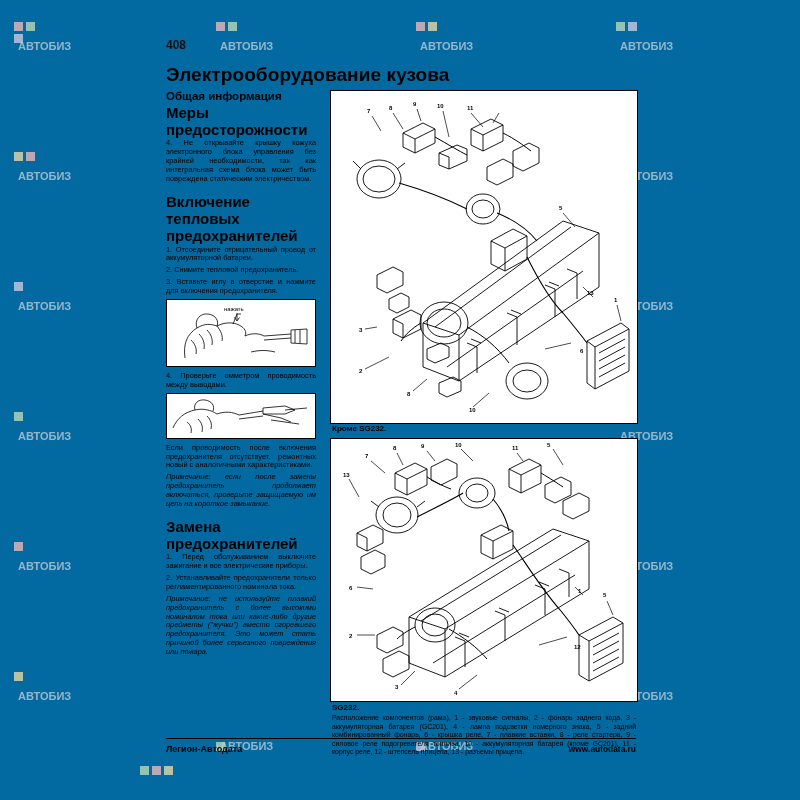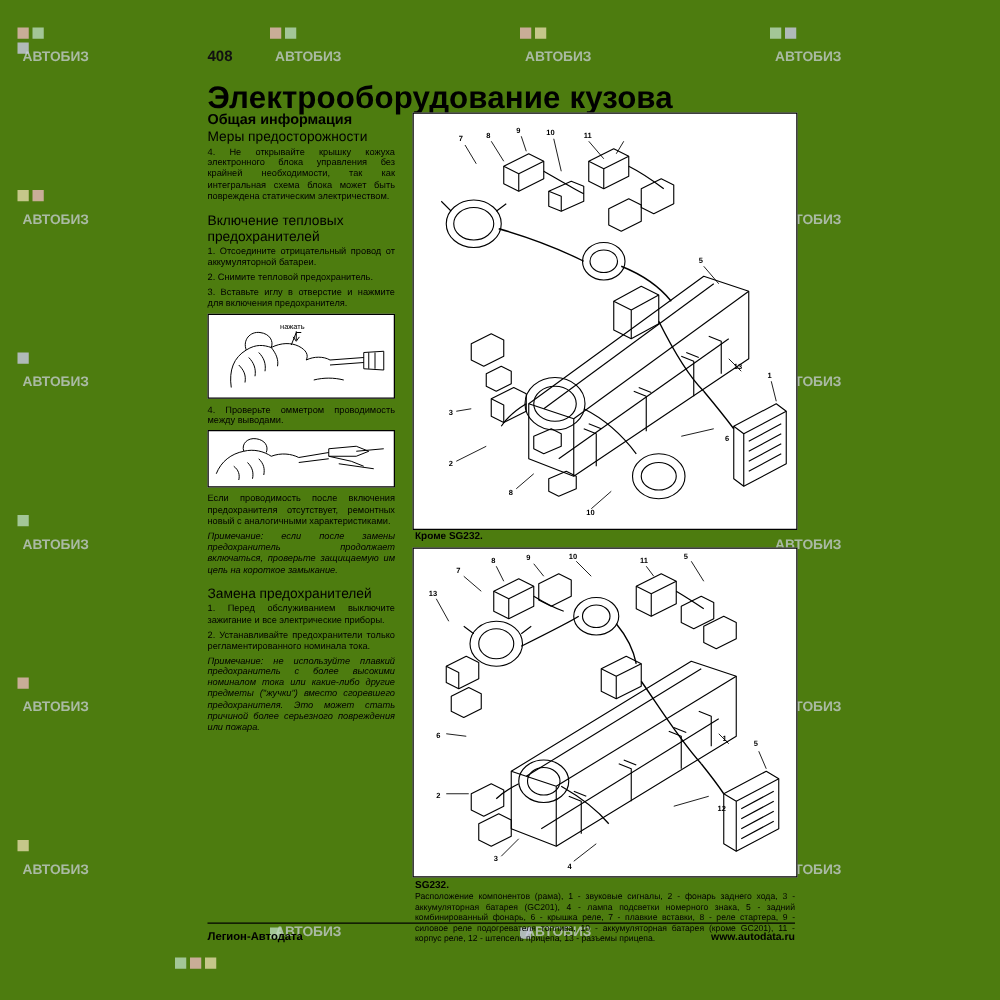--- a/index.html
+++ b/index.html
@@ -11,21 +11,21 @@
     width: 800px;
     height: 800px;
     font-family: "Liberation Sans", sans-serif;
     position: relative;
     overflow: hidden;
   }
   .page {
     position: absolute;
     left: 0; top: 0;
     width: 800px; height: 800px;
-    background: #4d7c0f;
+    background: #0369a1;
   }
   
   .wm-layer {
     position: absolute;
     left: 0; top: 0; width: 800px; height: 800px;
     pointer-events: none;
     overflow: hidden;
   }
   .wm {
     position: absolute;
@@ -50,40 +50,40 @@
   .folio {
     position: absolute;
     left: 14px; top: 10px;
     font-size: 12px;
     font-weight: bold;
     color: #111;
   }
   .chapter-title {
     position: absolute;
     left: 14px; top: 36px;
-    font-size: 25px;
+    font-size: 19px;
     font-weight: bold;
     color: #000;
     letter-spacing: .1px;
   }
   .col-left {
     position: absolute;
     left: 14px; top: 62px;
     width: 150px;
   }
   .h2 {
     font-size: 11.5px;
     font-weight: bold;
     color: #000;
     margin: 0 0 1px 0;
     line-height: 1.12;
   }
   .h3 {
-    font-size: 11px;
-    font-weight: normal;
+    font-size: 15px;
+    font-weight: bold;
     color: #000;
     margin: 0 0 1px 0;
     line-height: 1.15;
   }
   .para {
     font-size: 7.4px;
     line-height: 1.2;
     color: #000;
     margin: 0 0 3px 0;
     text-align: justify;

